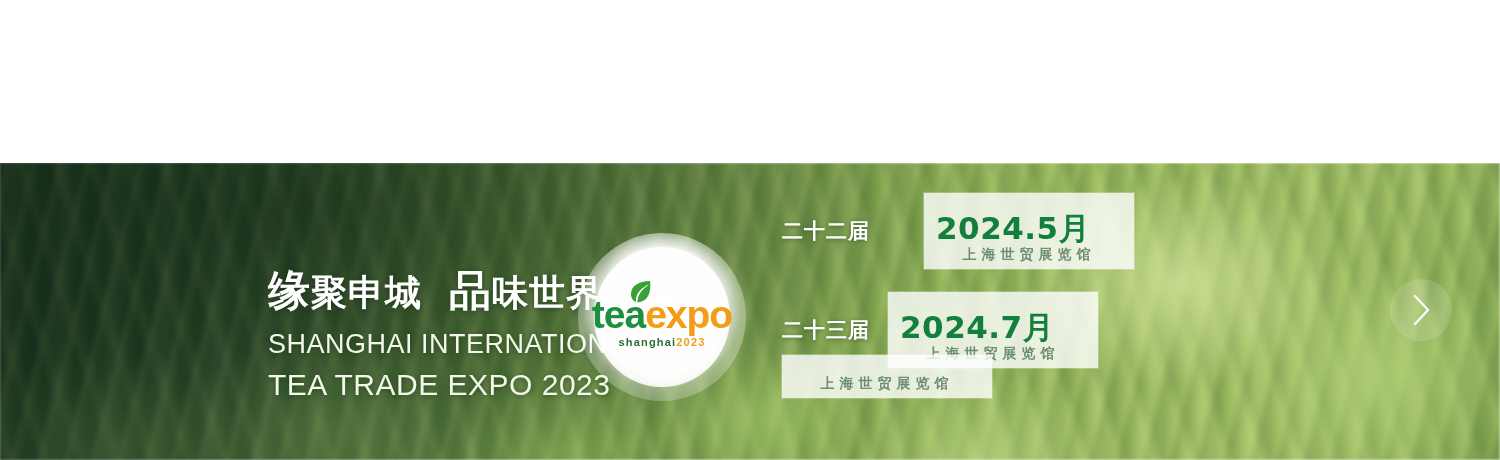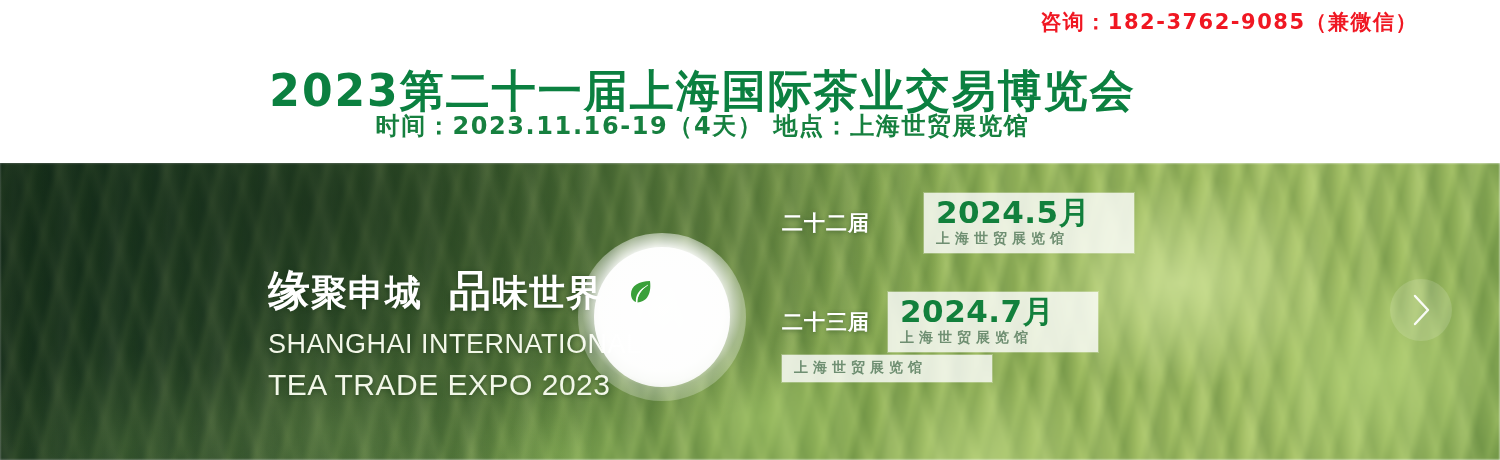--- a/index.html
+++ b/index.html
@@ -251,39 +251,40 @@
     font-size: 21px;
     font-weight: bold;
     letter-spacing: 1px;
     white-space: nowrap;
     text-shadow: 0 1px 4px rgba(25,55,25,0.5);
     font-family: "DejaVu Sans", "Liberation Sans", sans-serif;
   }
 
   .edition-card {
     background: rgba(255,255,255,0.80);
-    padding: 3px 12px 5px 12px;
+    padding: 19px 12px 5px 12px;
     min-width: 186px;
     box-shadow: 0 0 0 1px rgba(255,255,255,0.25);
   }
   .edition-date {
     color: #12803c;
     font-size: 31px;
     font-weight: bold;
     letter-spacing: 0.5px;
     line-height: 1.05;
     white-space: nowrap;
     font-family: "DejaVu Sans", "Liberation Sans", sans-serif;
   }
   .edition-venue {
     color: #6f8f72;
     font-size: 14px;
     font-weight: bold;
     letter-spacing: 5px;
     white-space: nowrap;
+    text-align: center;
     margin-top: 1px;
     font-family: "DejaVu Sans", "Liberation Sans", sans-serif;
   }
 
   
   .next-arrow {
     position: absolute;
     right: 48px;
     top: 116px;
     width: 62px;
@@ -295,28 +296,20 @@
     justify-content: center;
     cursor: pointer;
   }
   .next-arrow svg { display: block; }
 </style>
 </head>
 <body>
 
 <div id="page">
 
-  <div class="header">
-
-    <div class="contact-line">咨询：182-3762-9085（兼微信）</div>
-
-    <h1 class="main-title">2023第二十一届上海国际茶业交易博览会</h1>
-
-    <div class="sub-title">时间：2023.11.16-19（4天） 地点：上海世贸展览馆</div>
-  </div>
 
   <div class="banner">
 
     <div class="banner-photo"></div>
     <div class="banner-vignette"></div>
 
     <div class="slogan">
       <div class="slogan-cn"><span class="big">缘</span><span>聚申城</span>&nbsp;&nbsp;<span class="big">品</span><span>味世界</span></div>
       <div class="slogan-en1">SHANGHAI INTERNATIONAL</div>
       <div class="slogan-en2">TEA TRADE EXPO 2023</div>
@@ -324,20 +317,24 @@
 
     <div class="logo-wrap">
       <div class="logo-ring-outer"></div>
       <div class="logo-ring-inner"></div>
 
       <svg class="logo-leaf" viewBox="0 0 26 26">
         <path d="M23 2 C12 2 4 7 4 15 C4 19 6 22 9 23 C8 17 12 10 21 6 C14 11 10 17 10.5 23.5 C18 23 25 17 23 2 Z" fill="#3aa03a"></path>
         <path d="M9.5 23.5 C10 16 14.5 10 21 6" stroke="#ffffff" stroke-width="0.9" fill="none" opacity="0.8"></path>
       </svg>
 
+      <div class="logo-mark">
+        <div class="logo-word"><span class="tea">tea</span><span class="expo">expo</span></div>
+        <div class="logo-sub"><span>shanghai</span><span class="yr">2023</span></div>
+      </div>
     </div>
 
     <div class="editions">
 
       <div class="edition-row r0">
         <div class="edition-ord">二十二届</div>
         <div class="edition-card">
           <div class="edition-date">2024.5月</div>
           <div class="edition-venue">上海世贸展览馆</div>
         </div>

